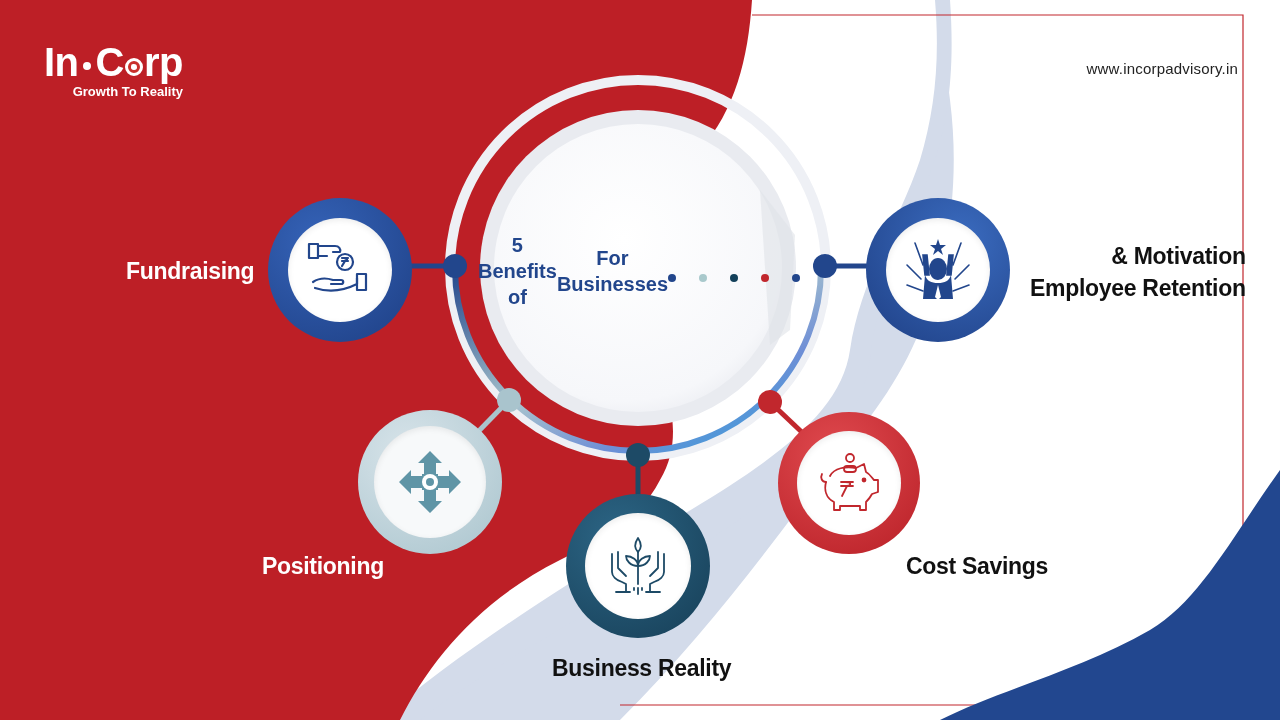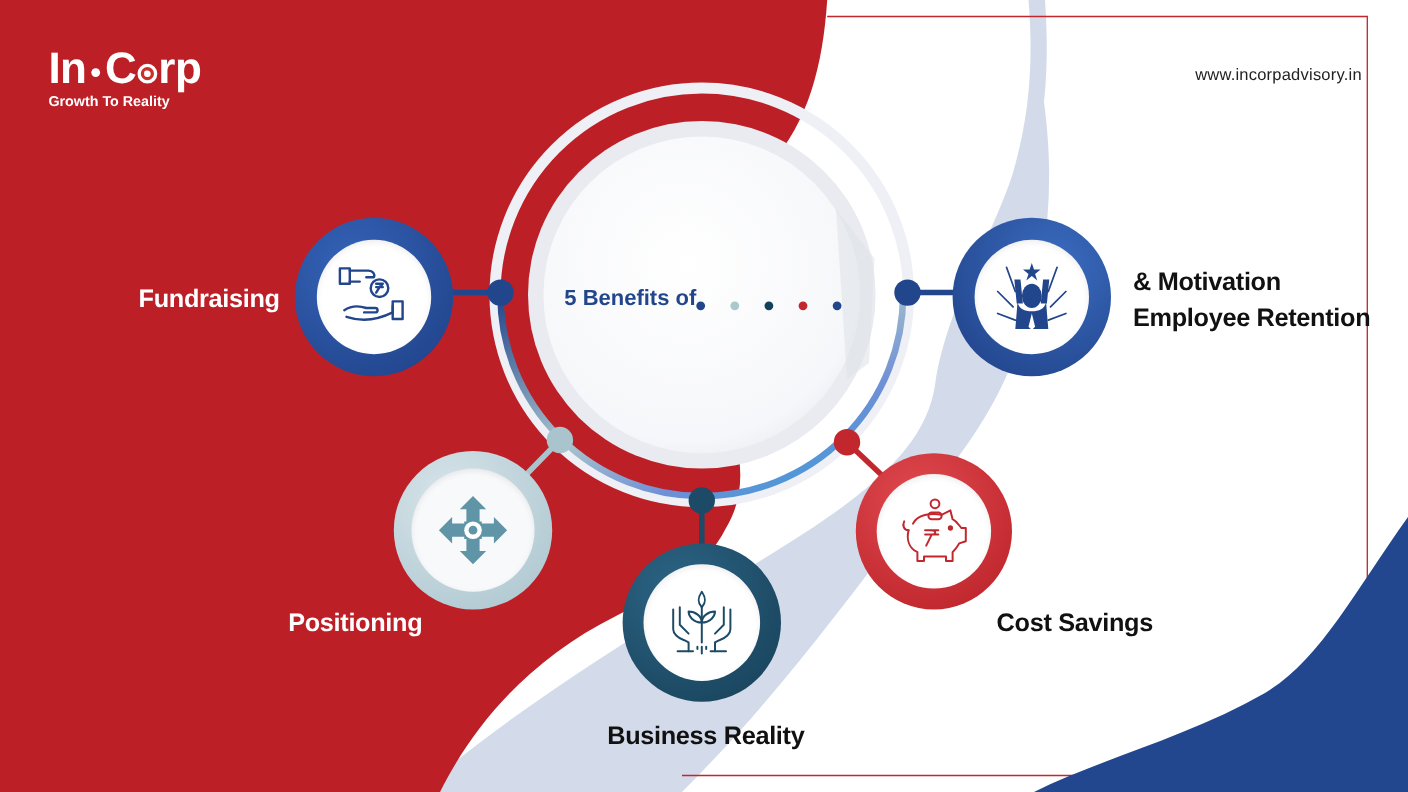--- a/index.html
+++ b/index.html
@@ -2,21 +2,21 @@
 <html><head>
   <meta charset="utf-8">
   <style>
     html, body { margin: 0; padding: 0; }
     body {
       width: 1280px; height: 720px; overflow: hidden; position: relative;
       background: #ffffff;
       font-family: "Liberation Sans", "DejaVu Sans", sans-serif;
     }
     .bg-svg { position: absolute; left: 0; top: 0; width: 1280px; height: 720px; z-index: 0; }
-    .layer { position: absolute; z-index: 2; }
+    .layer { position: absolute; z-index: 2; text-align: right; }
 
     
     .logo { left: 44px; top: 40px; color: #ffffff; }
     .logo-main { font-size: 40px; font-weight: bold; letter-spacing: -0.5px; line-height: 44px; display: flex; align-items: center; }
     .logo-dot { display: inline-block; width: 8px; height: 8px; background: #fff; border-radius: 50%; margin: 8px 5px 0 4px; }
     .logo-globe { display: inline-block; width: 18px; height: 18px; border-radius: 50%; background: #c9302c; border: 3px solid #fff; box-sizing: border-box; position: relative; margin: 10px 1px 0 1px; }
     .logo-globe::after { content: ""; position: absolute; left: 3px; top: 3px; width: 6px; height: 6px; background: #fff; border-radius: 40% 60% 50% 50%; }
     .logo-tagline { font-size: 13px; font-weight: bold; margin-top: 0px; }
 
     .website { right: 42px; top: 60px; font-size: 15px; color: #222; letter-spacing: 0.2px; }
@@ -96,20 +96,21 @@
     <span class="logo-globe"></span>
     <span>rp</span>
   </div>
   <div class="logo-tagline">Growth To Reality</div>
 </div>
 
 <div class="layer website">www.incorpadvisory.in</div>
 
 <div class="layer center-title">
   <div class="ct-line1">5 Benefits of</div>
+  <div class="ct-line3">For Businesses</div>
   <div class="ct-dots">
     <span class="ct-dot" style="background:#22468c"></span>
     <span class="ct-dot" style="background:#a9c9cc"></span>
     <span class="ct-dot" style="background:#13405a"></span>
     <span class="ct-dot" style="background:#c1272d"></span>
     <span class="ct-dot" style="background:#22468c"></span>
   </div>
 </div>
 
 <div class="layer icon-circle" style="left:268px; top:198px; width:144px; height:144px; background:radial-gradient(circle at 35% 30%, #3563b8, #1e3f84);">

